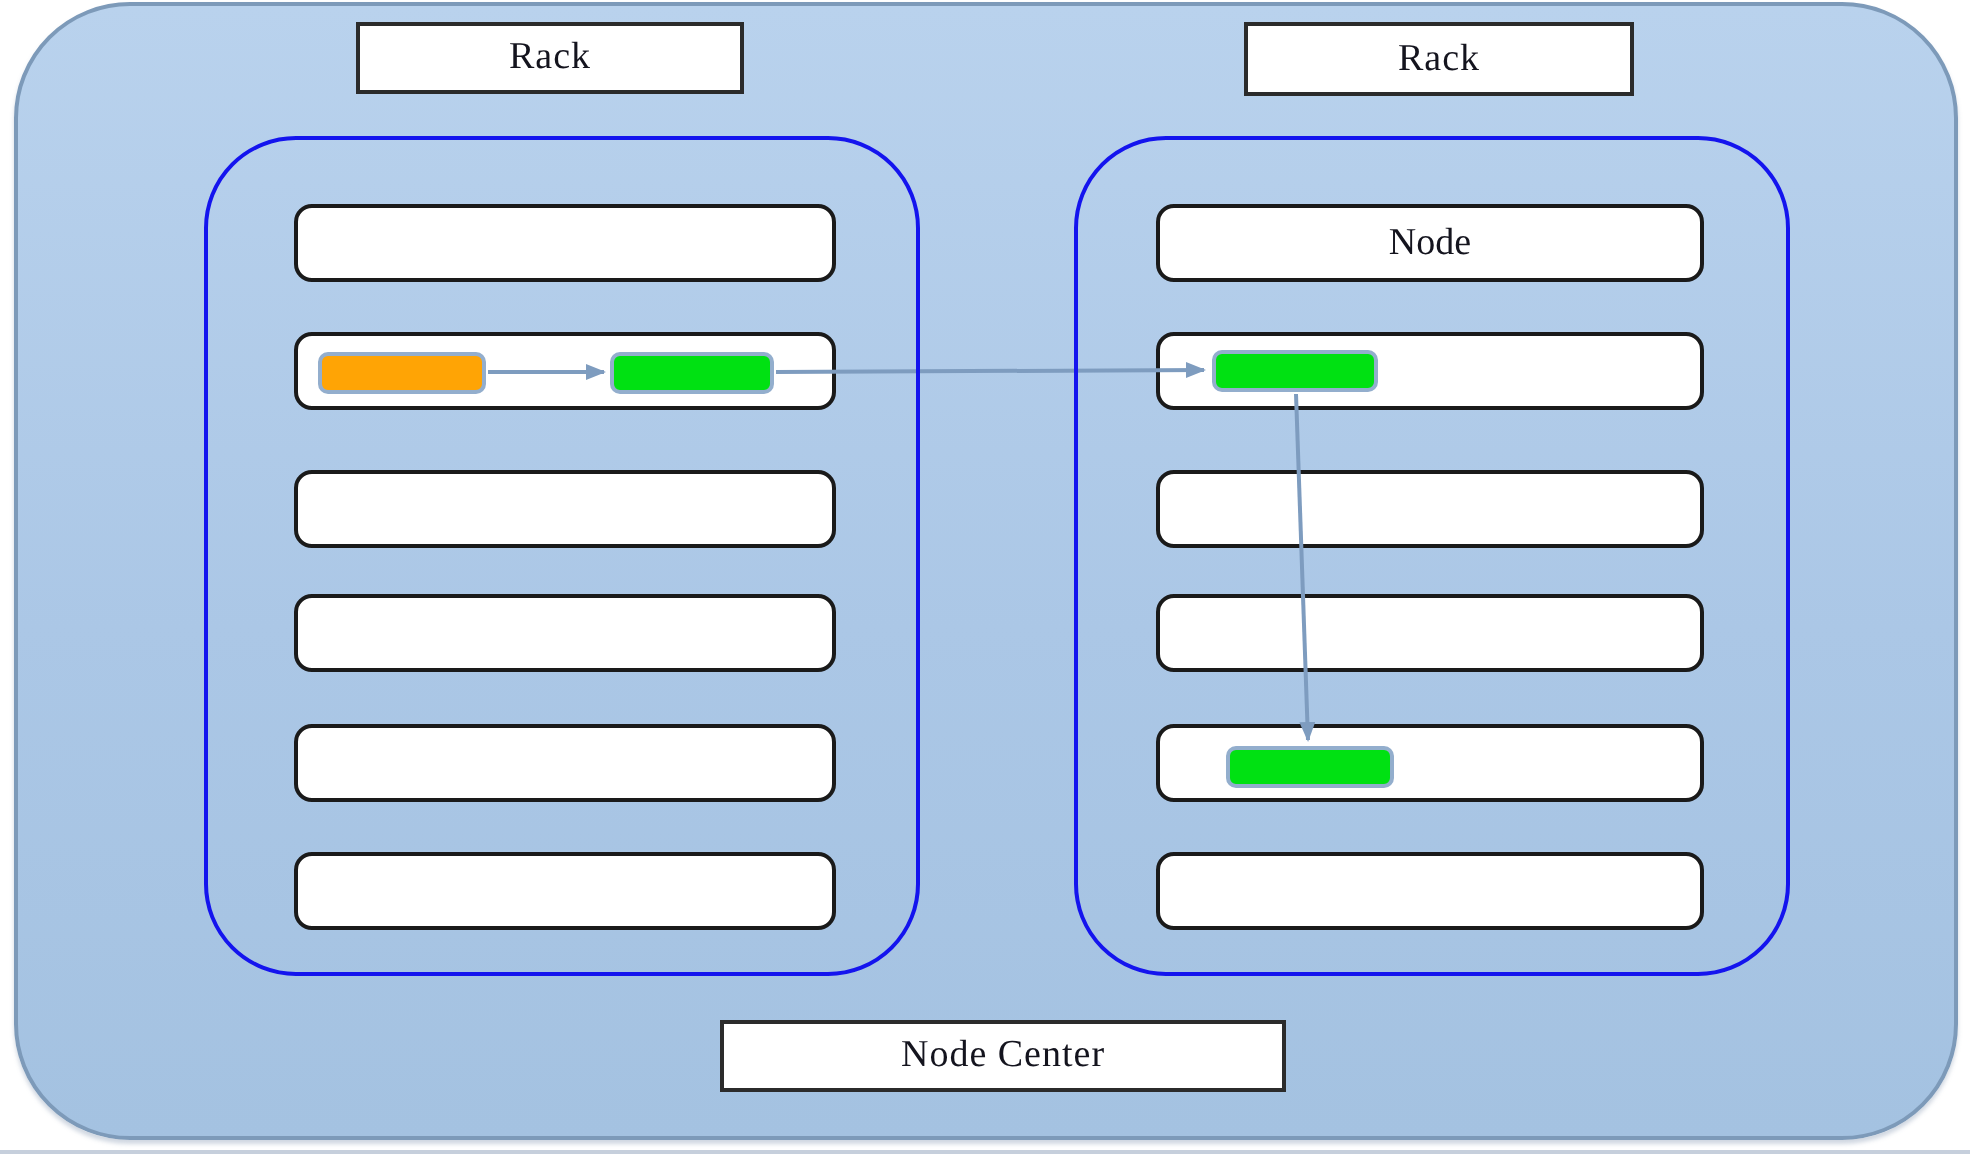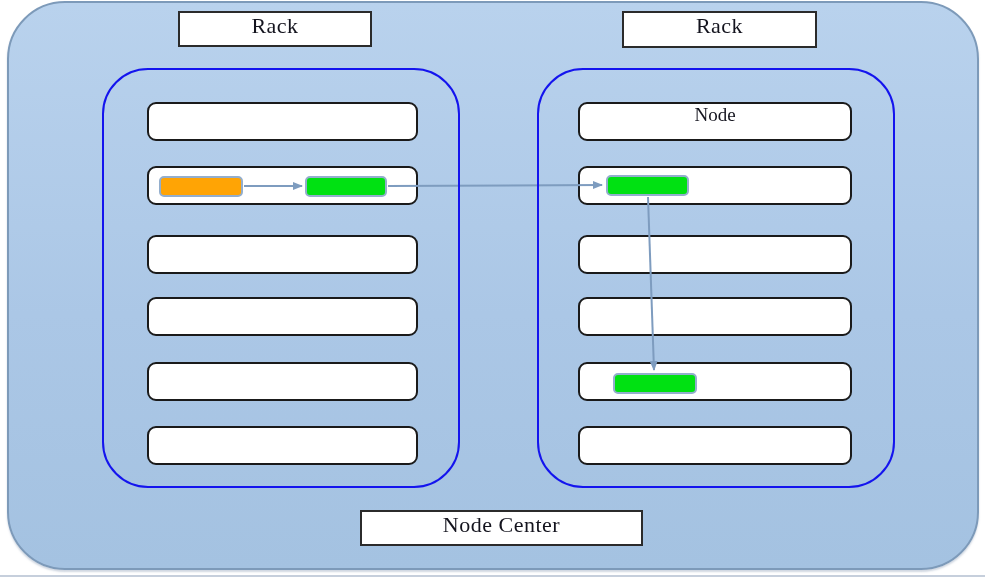--- a/index.html
+++ b/index.html
@@ -38,21 +38,21 @@
   .rack-outline.left{left:102px;}
   .rack-outline.right{left:537px;}
   
   .node-row{
     position:absolute;height:39px;
     background:var(--node-fill);
     border:2px solid var(--node-border);
     border-radius:9px;
     box-sizing:border-box;
     z-index:2;
-    display:flex;align-items:flex-start;justify-content:center;
+    display:flex;align-items:center;justify-content:center;
     font-size:19px;color:#14141e;
   }
   .node-row.l{left:147px;width:271px;}
   .node-row.r{left:578px;width:274px;}
   .y1{top:102px;} .y2{top:166px;} .y3{top:235px;}
   .y4{top:297px;} .y5{top:362px;} .y6{top:426px;}
   
   .vm{
     position:absolute;height:21px;
     border:2px solid var(--vm-border);
@@ -72,22 +72,22 @@
     z-index:4;pointer-events:none;
   }
   .arrow-layer line{stroke:var(--arrow);stroke-width:2;}
   .arrow-layer .head{fill:var(--arrow);}
   
   .label-box{
     position:absolute;
     background:var(--label-fill);
     border:2px solid var(--label-border);
     box-sizing:border-box;
-    display:flex;align-items:flex-start;justify-content:center;
-    font-size:22px;color:#14141e;
+    display:flex;align-items:center;justify-content:center;
+    font-size:19px;color:#14141e;
     z-index:6;
     letter-spacing:.5px;
   }
   .rack-label-left{left:178px;top:11px;width:194px;height:36px;}
   .rack-label-right{left:622px;top:11px;width:195px;height:37px;}
   .dc-label{left:360px;top:510px;width:283px;height:36px;}
 </style>
 </head>
 <body>
 

